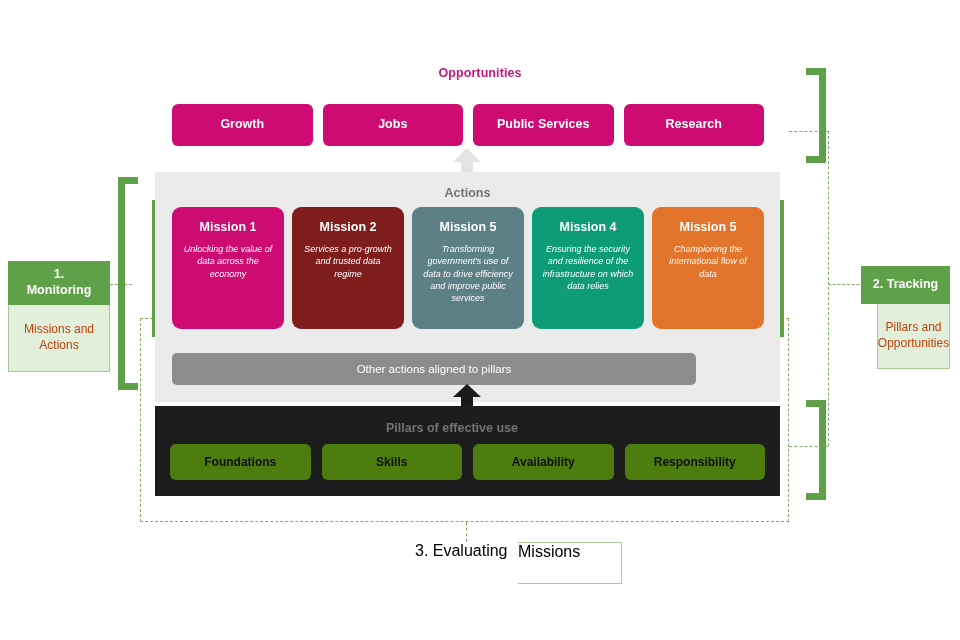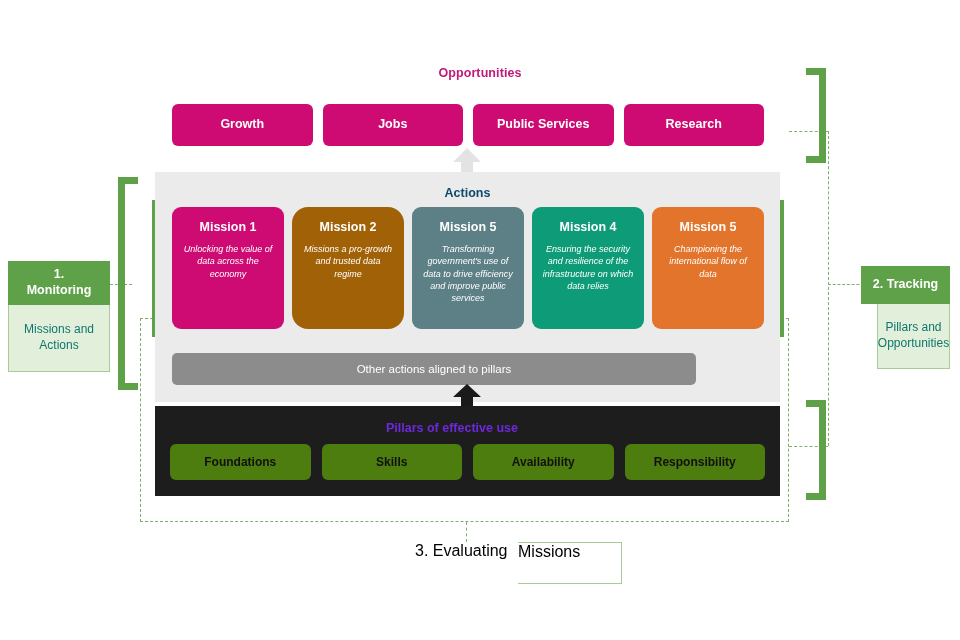--- a/index.html
+++ b/index.html
@@ -42,21 +42,21 @@
   }
 
   
   .actions-panel{
     left:155px;top:172px;width:625px;height:230px;
     background:#ebebeb;
   }
   .actions-title{
     left:155px;top:186px;width:625px;
     text-align:center;
-    color:#0c4a6e;font-size:12.5px;font-weight:bold;
+    color:#737373;font-size:12.5px;font-weight:bold;
   }
 
   
   .mission-row{
     left:172px;top:207px;width:592px;height:122px;
     display:flex;gap:8px;
   }
   .mission{
     flex:1;border-radius:9px;
     color:#ffffff;
@@ -83,21 +83,21 @@
   
   .black-arrow{left:452px;top:384px;width:30px;height:26px;}
 
   
   .pillars-panel{
     left:155px;top:406px;width:625px;height:90px;
     background:#1d1d1d;
   }
   .pillars-title{
     left:155px;top:421px;width:594px;text-align:center;
-    color:#6d28d9;font-size:12.5px;font-weight:bold;
+    color:#737373;font-size:12.5px;font-weight:bold;
   }
   .pillars-row{
     left:170px;top:444px;width:595px;height:36px;
     display:flex;gap:11px;
   }
   .pillar{
     flex:1;background:#4d7c0f;border-radius:6px;
     color:#111111;font-size:12px;font-weight:bold;
     display:flex;align-items:center;justify-content:center;
   }
@@ -112,21 +112,21 @@
 
   
   .gbox{ box-sizing:border-box; }
   .gbox .ghead{
     background:#5FA148;color:#ffffff;
     font-size:12.5px;font-weight:bold;
     display:flex;align-items:center;justify-content:center;
     text-align:center;line-height:1.25;
   }
   .gbox .gbody{
-    background:#E2EFDA;color:#0f766e;
+    background:#E2EFDA;color:#c2410c;
     border:1px solid #A9CB98;border-top:none;
     font-size:12px;
     display:flex;align-items:center;justify-content:center;
     text-align:center;line-height:1.3;
   }
 
   
   .gbox-h{display:flex;}
   .gbox-h .ghead{width:103px;height:40px;}
   .gbox-h .gbody{
@@ -181,23 +181,23 @@
   </div>
 
   <div class="abs actions-panel"></div>
   <div class="abs actions-title">Actions</div>
 
   <div class="abs mission-row">
     <div class="mission" style="background:#CE0B72;">
       <div class="m-title">Mission 1</div>
       <div class="m-desc">Unlocking the value of data across the economy</div>
     </div>
-    <div class="mission" style="background:#a16207;border-radius:16px;">
+    <div class="mission" style="background:#7f1d1d;">
       <div class="m-title">Mission 2</div>
-      <div class="m-desc">Missions a pro-growth and trusted data regime</div>
+      <div class="m-desc">Services a pro-growth and trusted data regime</div>
     </div>
     <div class="mission" style="background:#5D7F86;">
       <div class="m-title">Mission 5</div>
       <div class="m-desc">Transforming government's use of data to drive efficiency and improve public services</div>
     </div>
     <div class="mission" style="background:#0E9B77;">
       <div class="m-title">Mission 4</div>
       <div class="m-desc">Ensuring the security and resilience of the infrastructure on which data relies</div>
     </div>
     <div class="mission" style="background:#E2742B;">

